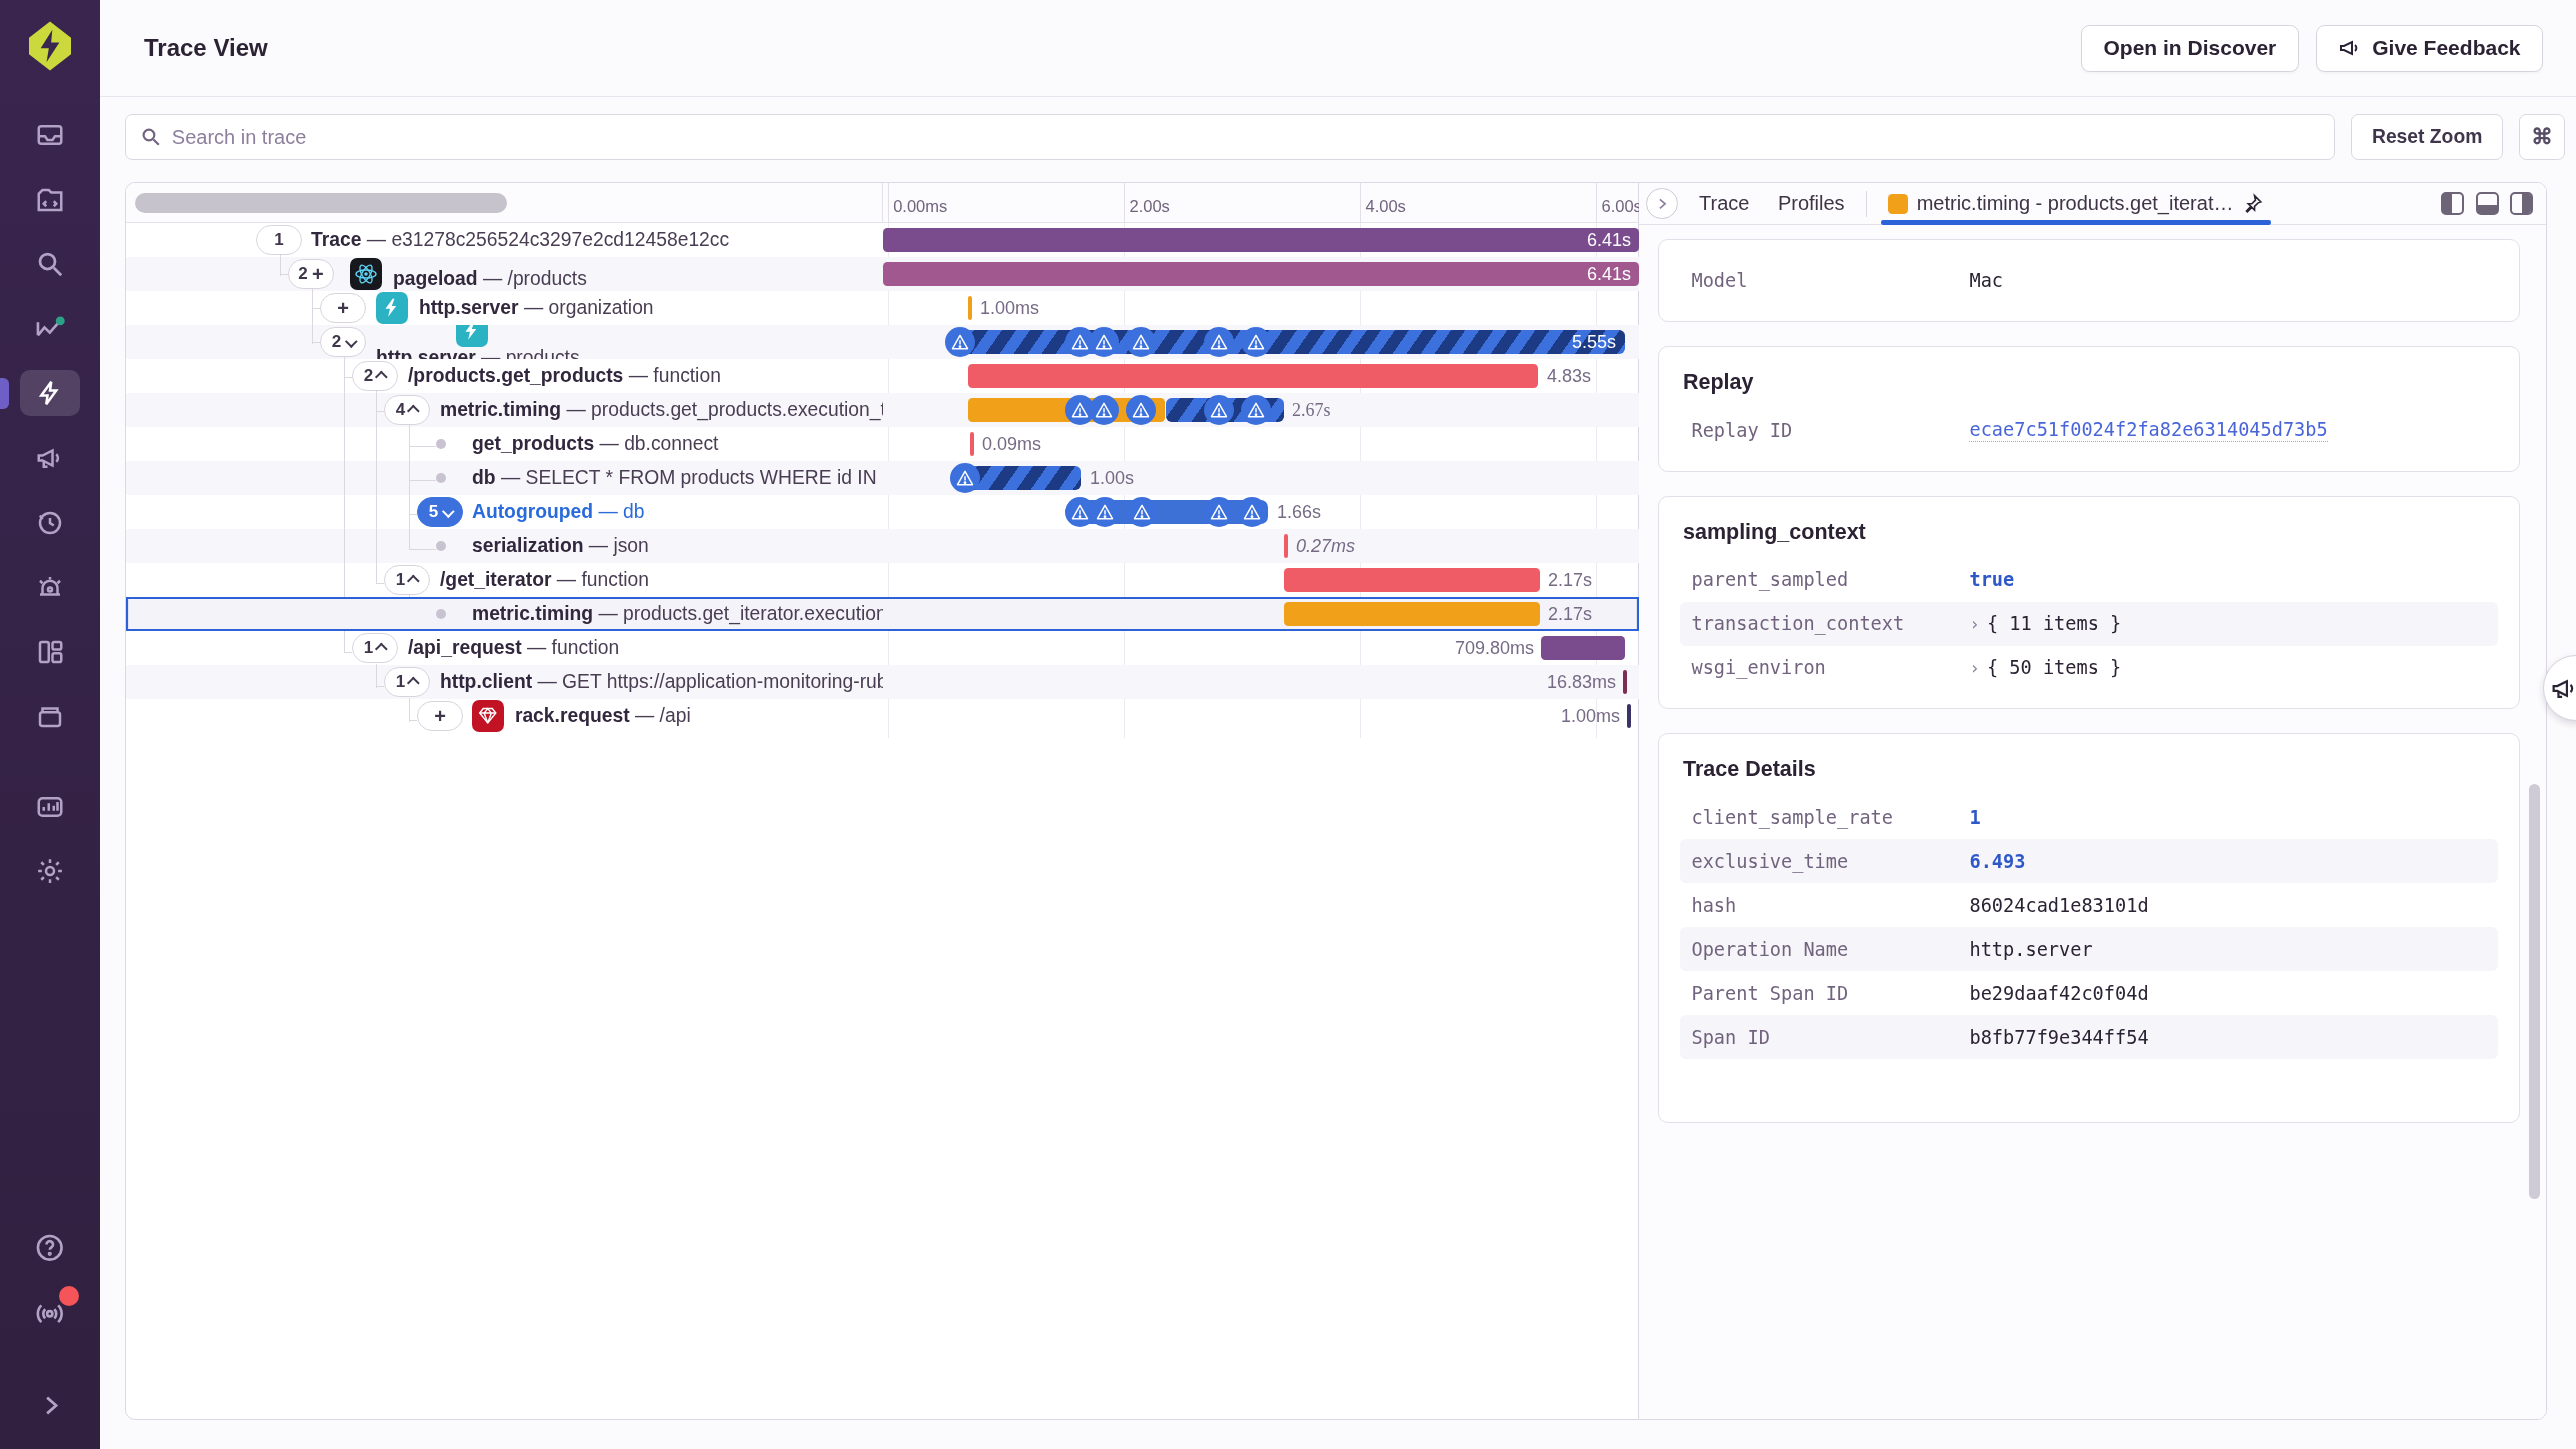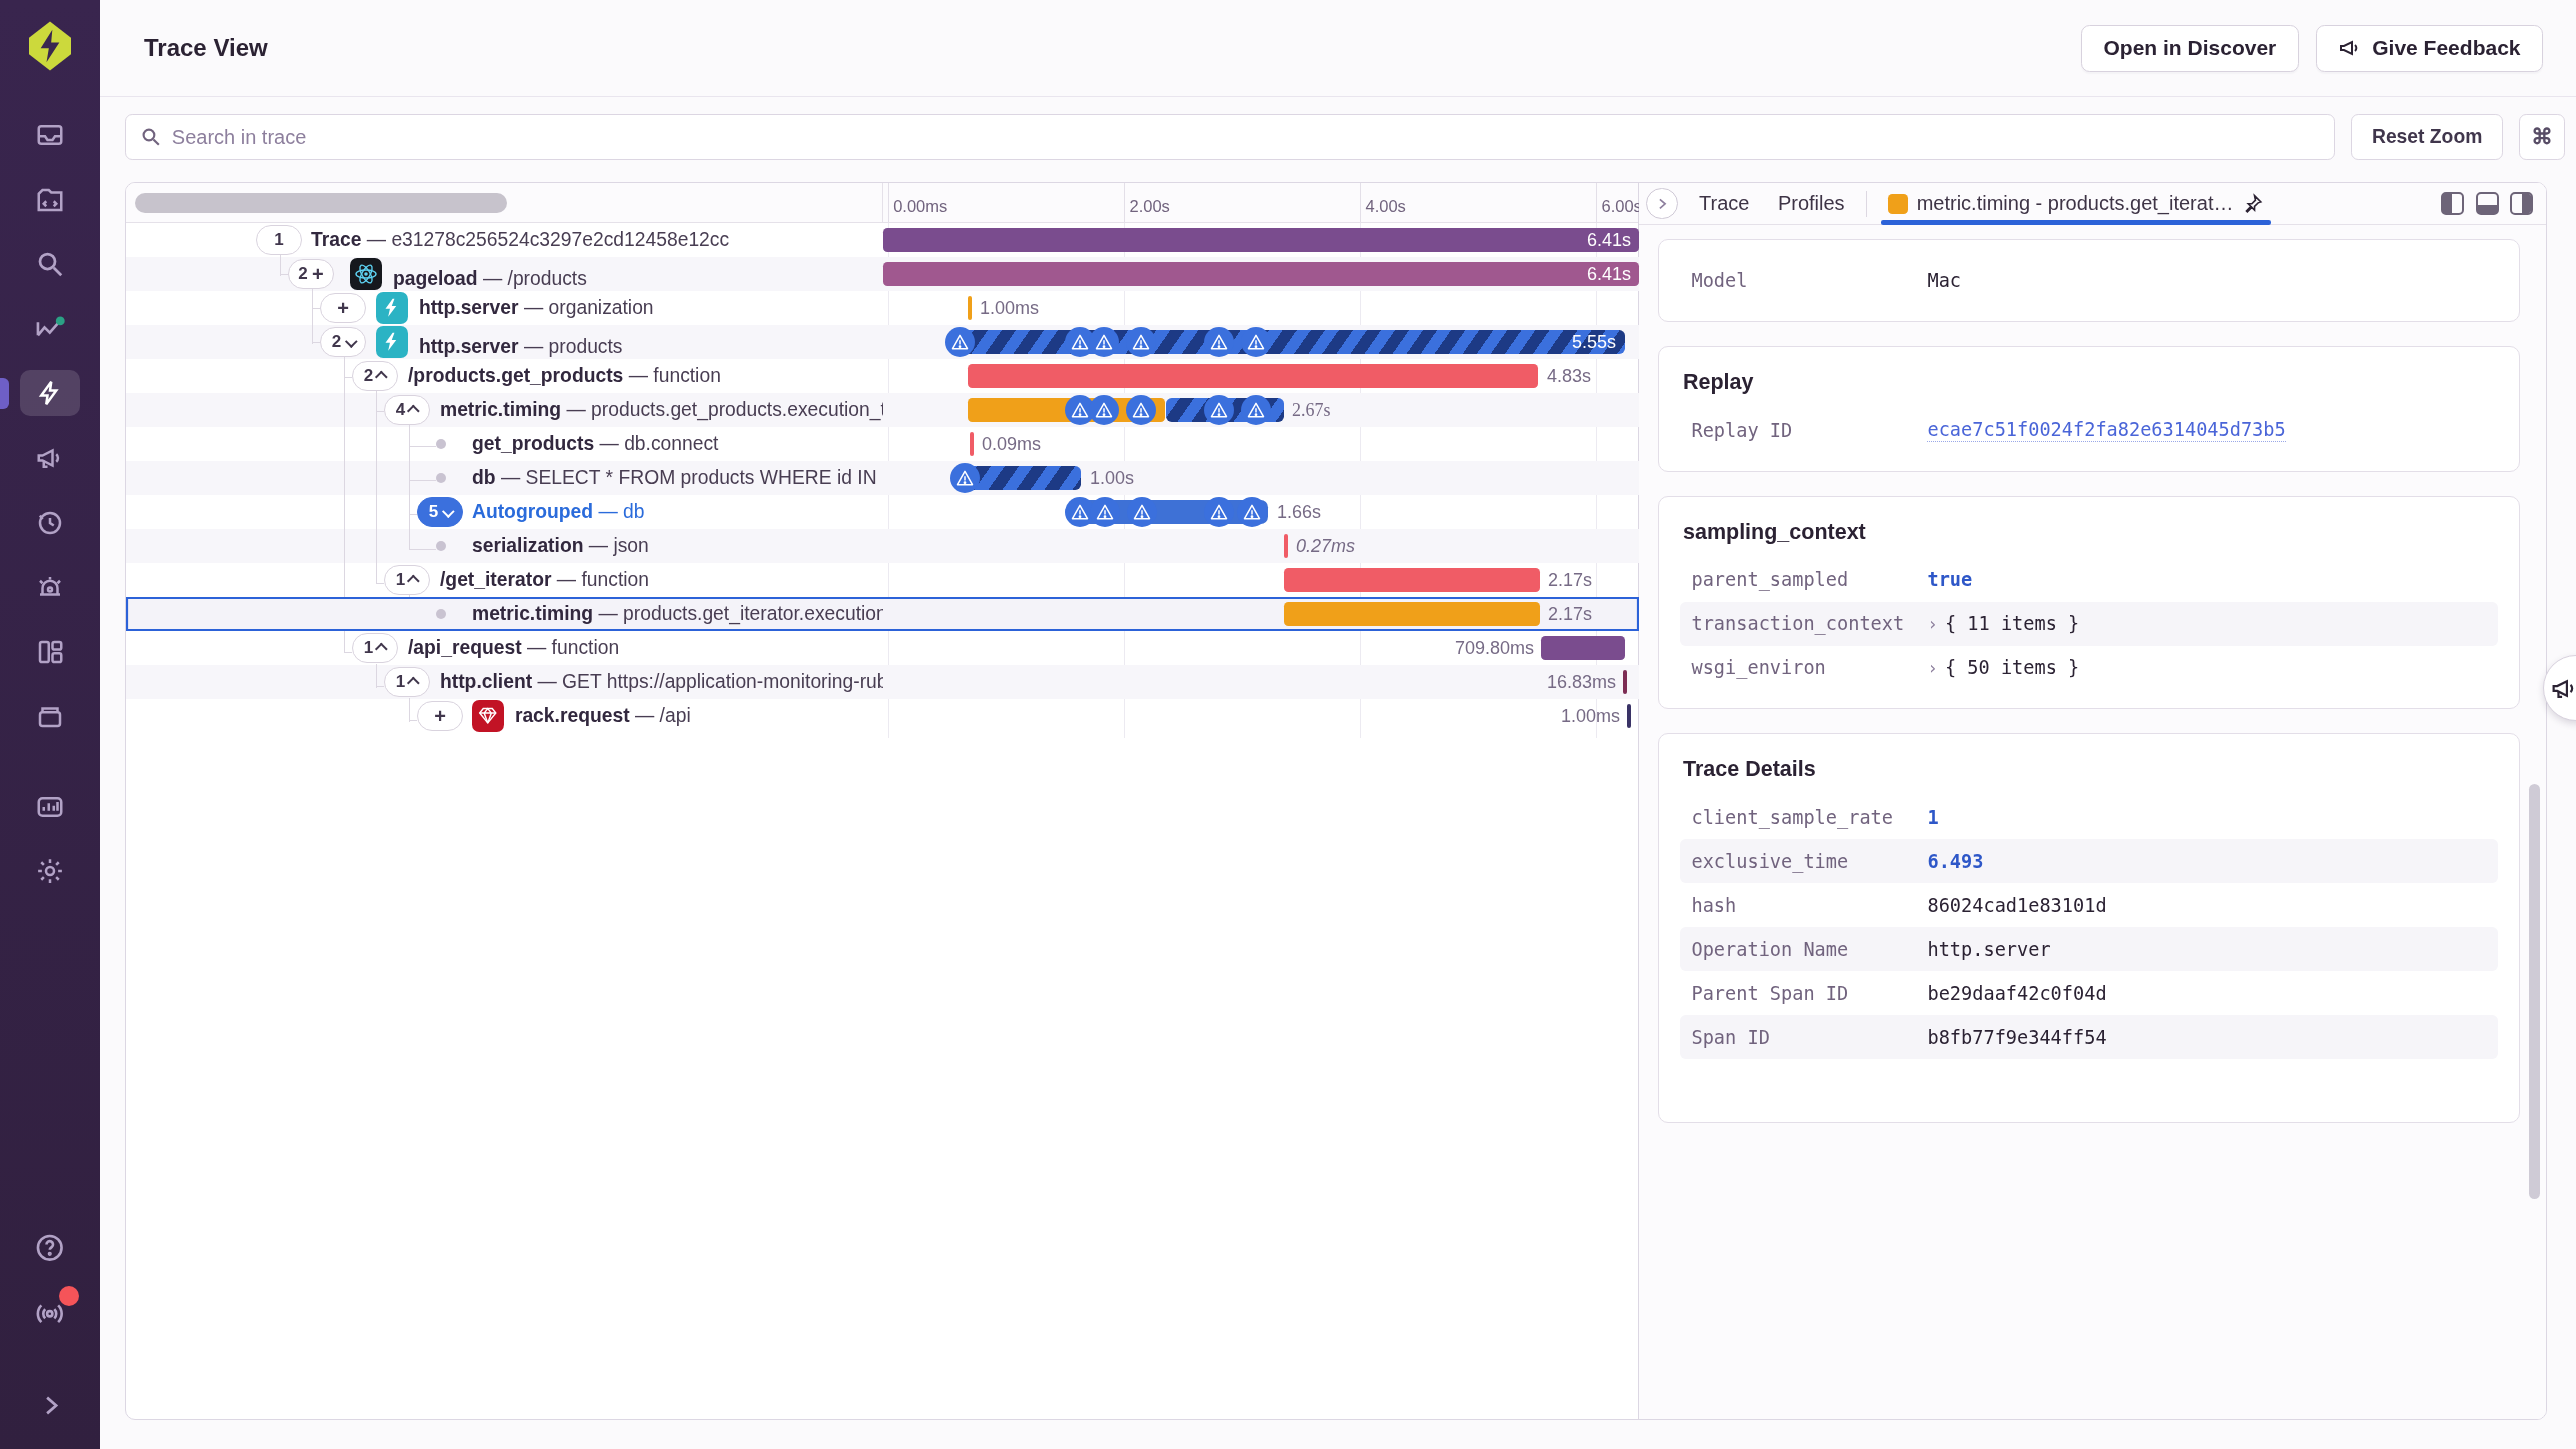--- a/index.html
+++ b/index.html
@@ -84,21 +84,21 @@
   .opsquare { width:20px; height:20px; border-radius:4.3px; flex:0 0 auto; }
   .dock-icons { margin-left:auto; display:flex; gap:11.4px; }
   .dock { width:23px; height:23px; border:2.1px solid #6d6478; border-radius:5px; position:relative; }
   .dock i { position:absolute; background:#6d6478; }
   .dock.left i { left:0; top:0; bottom:0; width:8.6px; }
   .dock.bottom i { left:0; right:0; bottom:0; height:7.9px; }
   .dock.right i { right:0; top:0; bottom:0; width:8.6px; border-radius:0 2.1px 2.1px 0; }
   .cards { flex:1; overflow:hidden; padding:14.3px 26px 14.3px 18.6px; display:flex; flex-direction:column; gap:24px; }
   .card { background:#fff; border:1.4px solid #e3dee8; border-radius:10px; padding:18.6px 21.5px; }
   .card-title { font-size:21.5px; font-weight:bold; color:#2b2233; margin:4.3px 0 13px 2.9px; display:flex; align-items:center; }
-  .kv { display:grid; grid-template-columns:236px 1fr; align-items:center; min-height:44px; border-radius:5.7px; padding:0 11.4px; font-size:19.3px; }
+  .kv { display:grid; grid-template-columns:236px 1fr; align-items:center; min-height:44px; border-radius:5.7px; padding:0 11.4px; font-size:19.3px;gap:42px; }
   .kv.striped { background:#f6f5f9; }
   .kv .k { font-family:"DejaVu Sans Mono",monospace; color:#71637e; font-size:18.6px; }
   .kv .v { font-family:"DejaVu Sans Mono",monospace; color:#2b2233; font-size:18.6px; display:flex; align-items:center; gap:7.2px; }
   .kv .v.link { color:#4a65d8; border-bottom:1.4px dotted #9aa8e8; width:max-content; padding-bottom:1.4px; }
   .kv .v.bluev { color:#2e57c8; font-weight:bold; }
   .expander { color:#584d66; display:flex; gap:10px; align-items:center; }
   .expander .x-chev { font-size:17px; color:#8d7f9d; }
 
   .vscroll { position:absolute; right:5.7px; top:601px; width:11.4px; height:415px; border-radius:5.7px; background:#cfcbd6; z-index:8; }
   .float-feedback { position:absolute; right:-33px; top:655px; width:66px; height:66px; border-radius:50%; background:#fff; border:1.4px solid #d8d2de; box-shadow:0 2.9px 7.2px rgba(40,30,60,.15); display:flex; align-items:center; justify-content:center; z-index:40; padding-right:24px; }
@@ -315,21 +315,21 @@
             </div>
           </div>
           <div class="lane">
             <div class="bar orange" style="left: 85px; width: 3.6px;"></div>
             <span class="dur" style="left: 97px;">1.00ms</span>
           </div>
         </div>
         <div class="trow odd">
           <div class="meta">
             <div class="pill" style="left: 194px;">2<i class="chev down"></i></div>
-            <div style="display: flex; align-items: flex-end; position: absolute; left: 250px;">
+            <div style="display: flex; align-items: center; position: absolute; left: 250px; flex-direction: column;">
               <span class="sp-icon" style="background: rgb(43, 179, 196);">
                 <svg width="21.5" height="21.5" viewBox="0 0 24 24" fill="#ffffff">
                   <path d="M13 2L5 13h5l-2 9 9-12h-5l3-8z"></path>
                 </svg>
               </span>
               <span class="titlebits"><b>http.server</b> — products</span>
             </div>
           </div>
           <div class="lane">
             <div class="bar striped" style="left: 77px; width: 665px;"></div>

